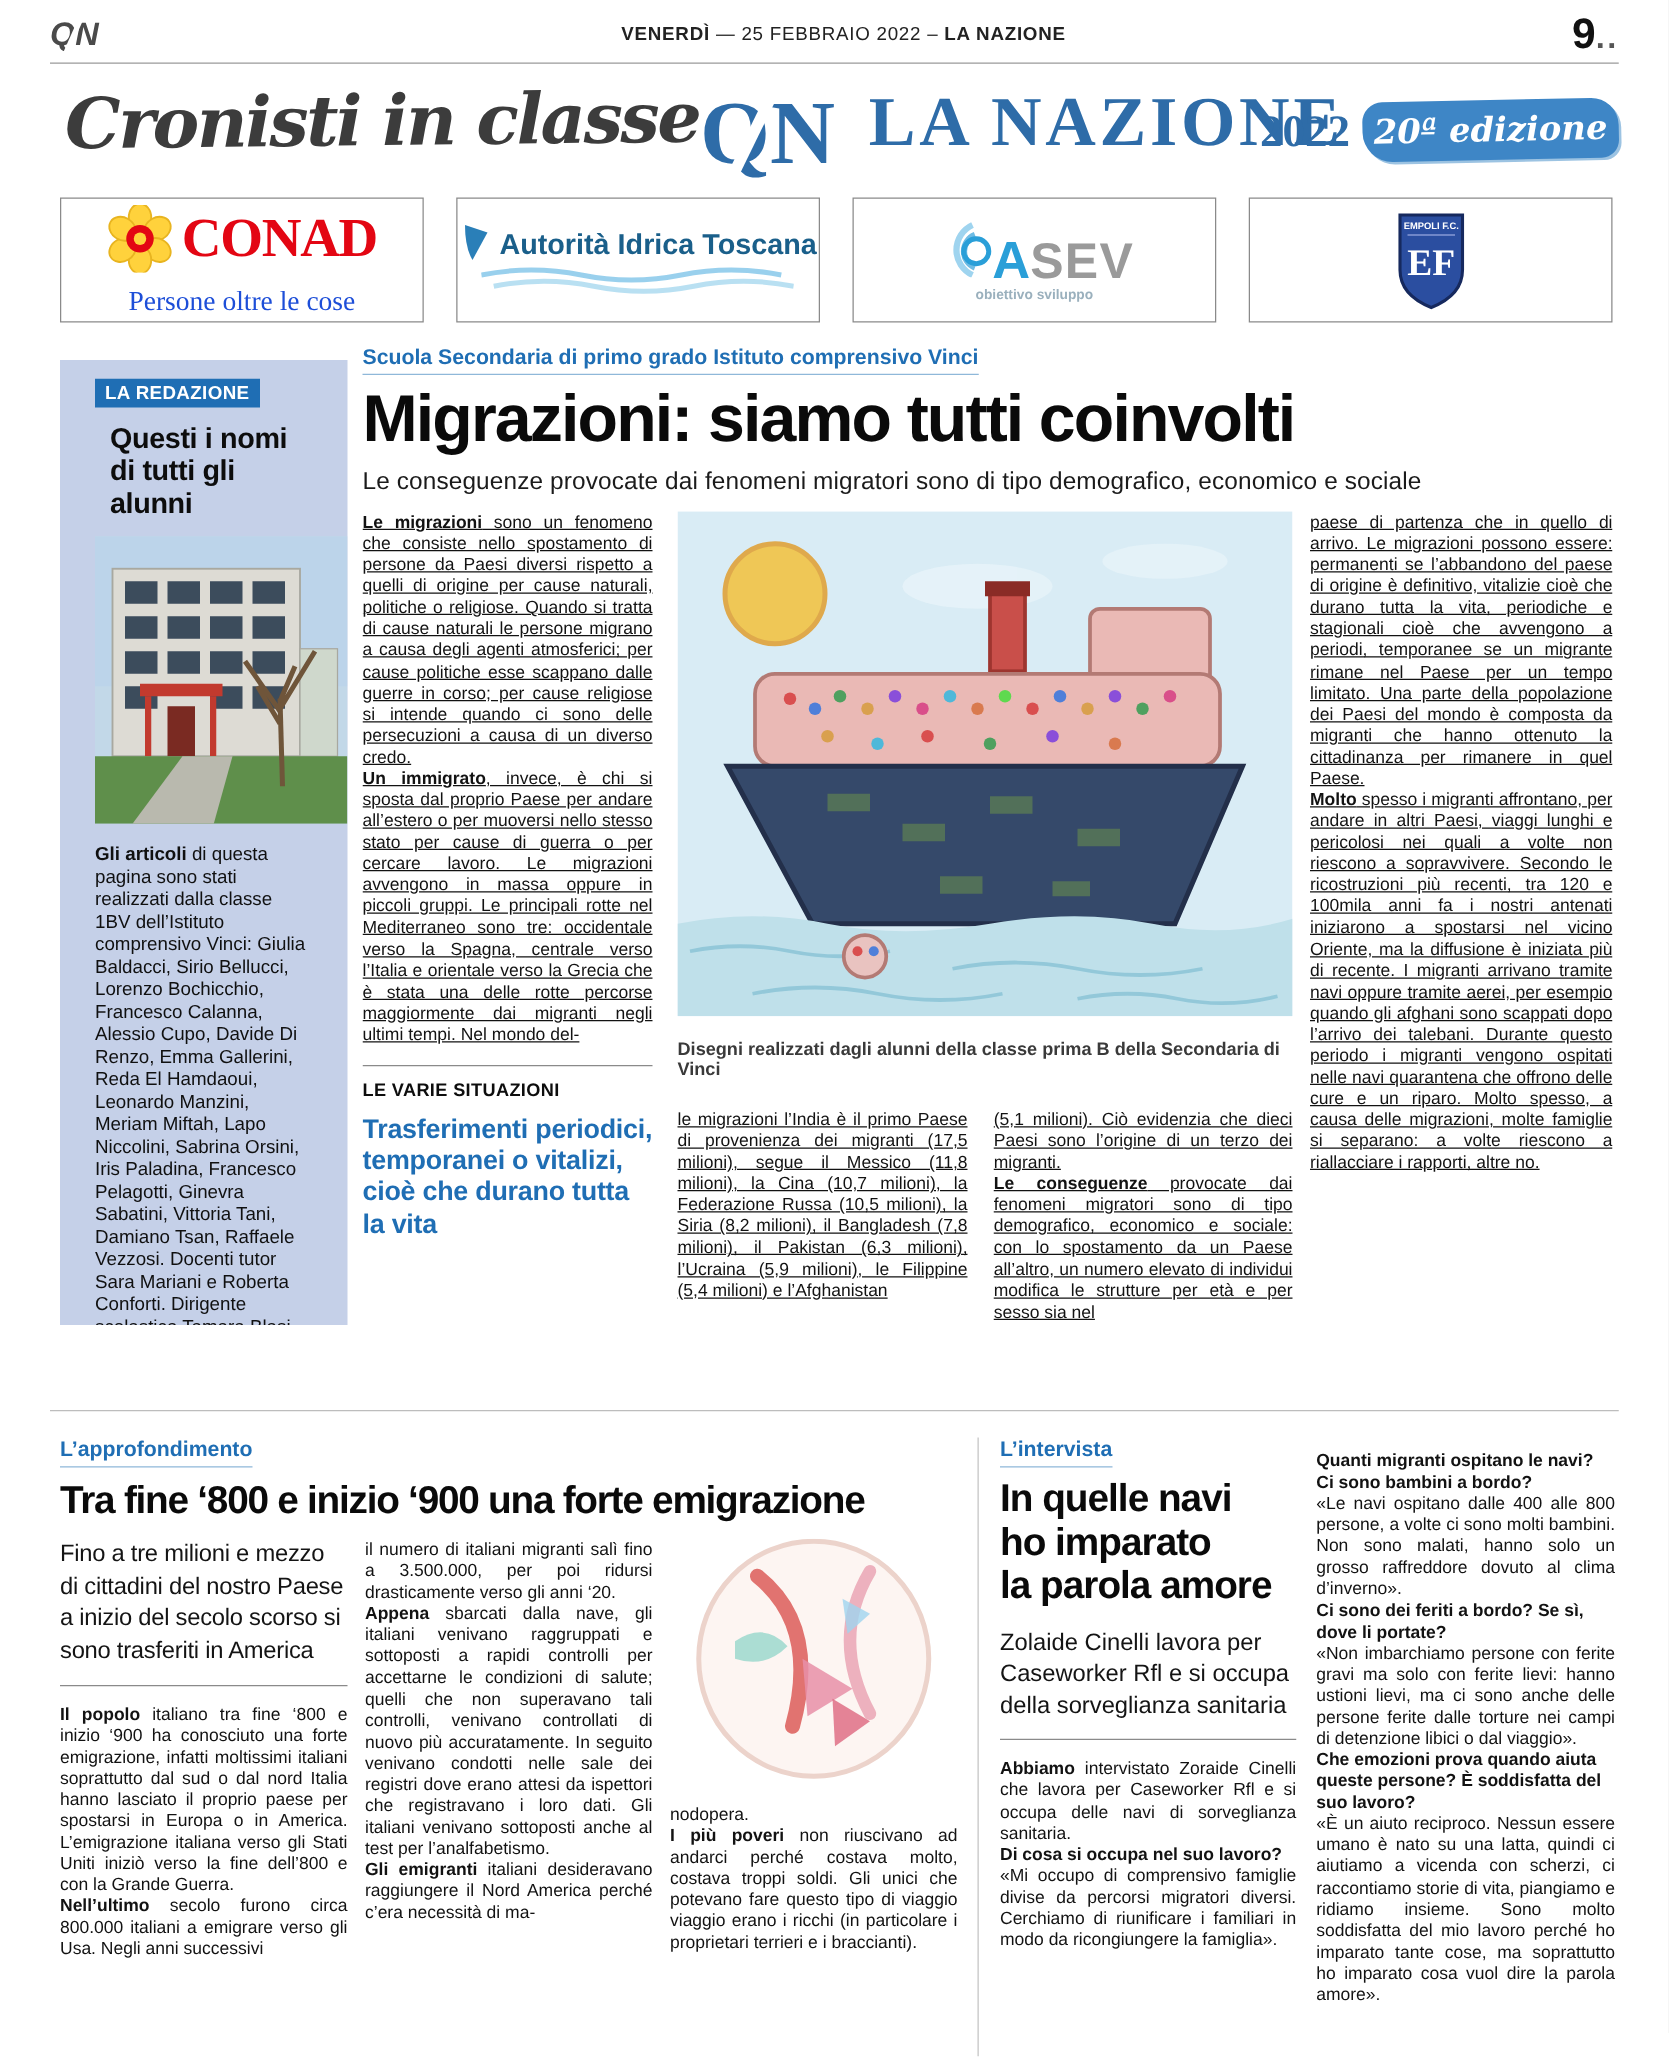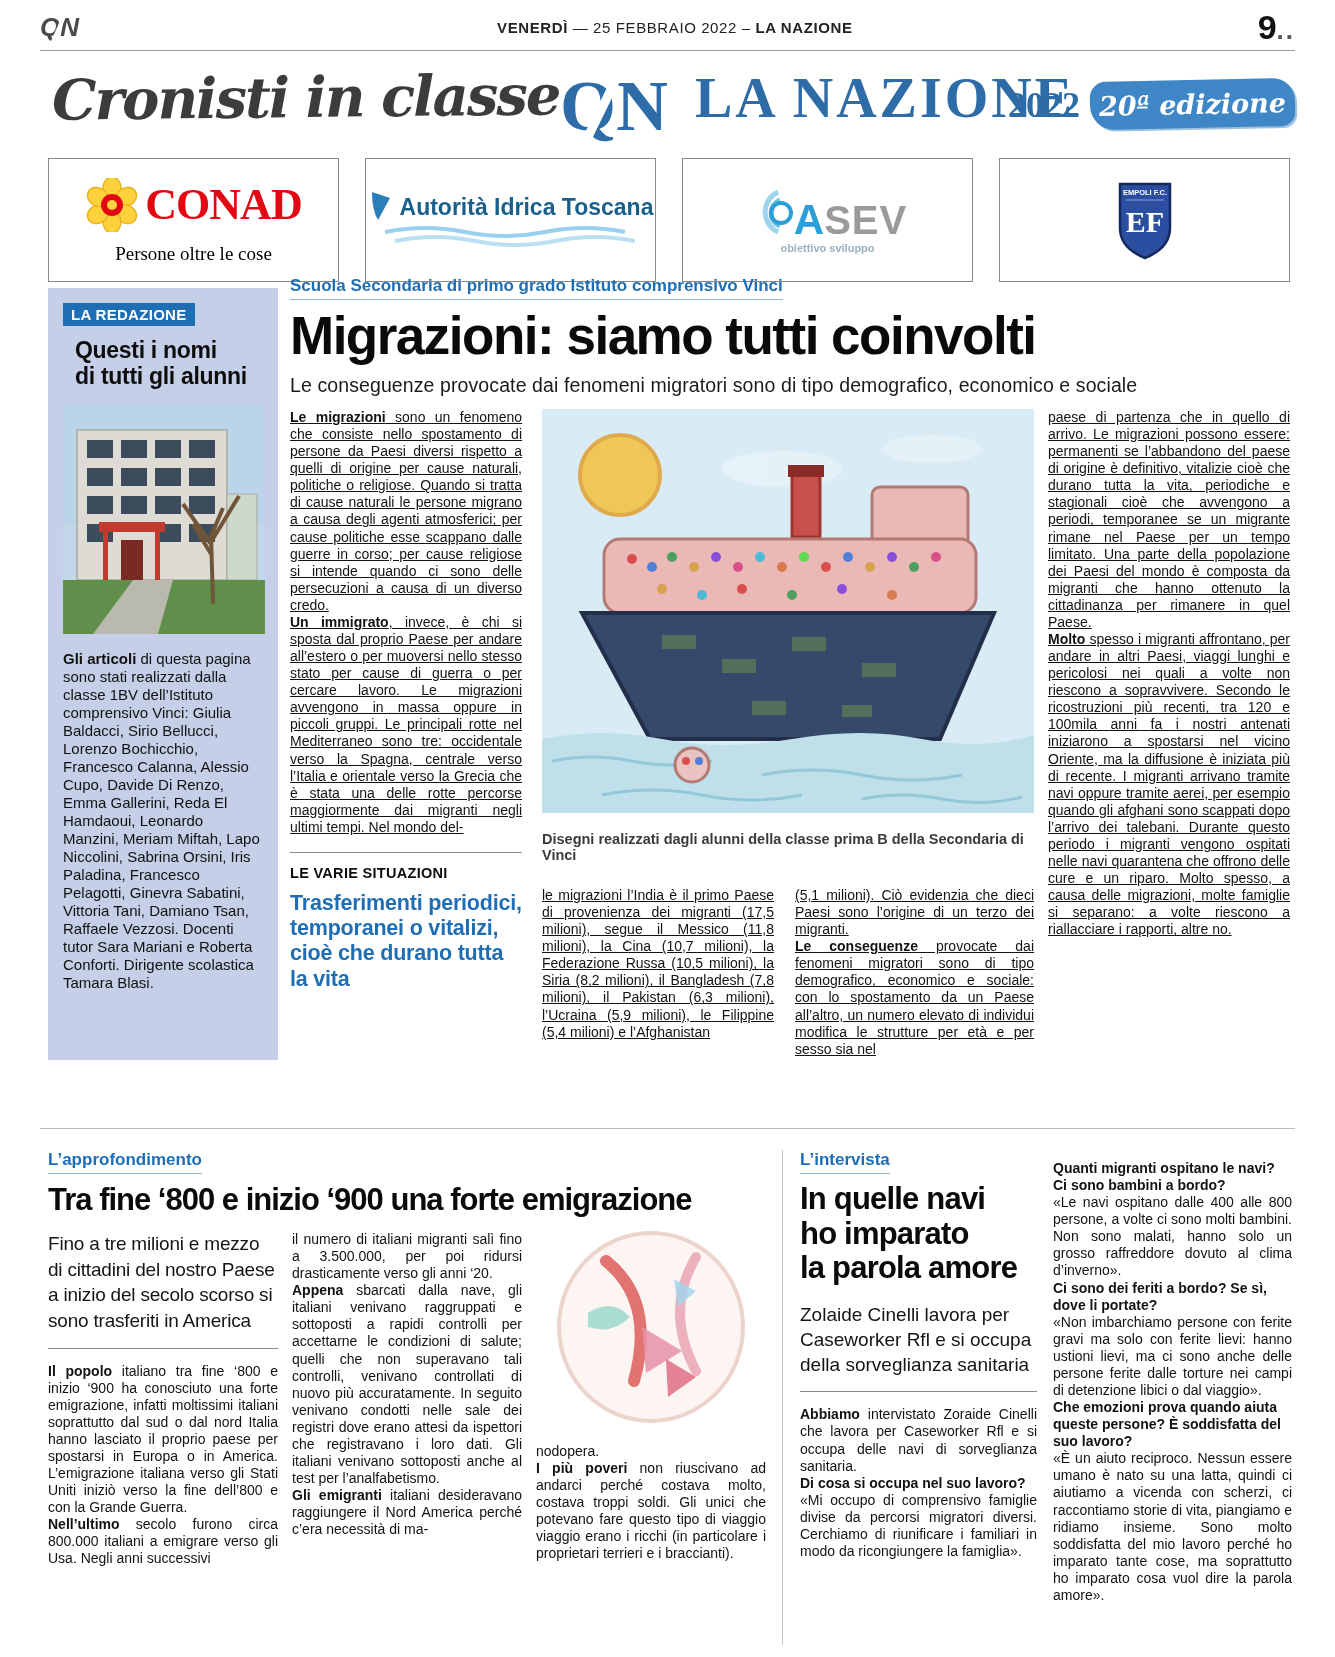--- a/index.html
+++ b/index.html
@@ -18,36 +18,36 @@
       font-size:56px;color:#3c3c3c;letter-spacing:-2px;transform:rotate(-.6deg);}
   .mh-qn{position:absolute;left:520px;top:6px;}
   .mh-brand{position:absolute;left:655px;top:8px;font-family:"Liberation Serif",serif;font-weight:700;
       font-size:56px;color:#2e6ca8;letter-spacing:3px;}
   .mh-year{position:absolute;left:968px;top:26px;font-family:"Liberation Serif",serif;font-weight:700;font-size:36px;color:#2e6ca8;}
   .mh-badge{position:absolute;left:1050px;top:22px;width:205px;height:48px;background:#3e86c6;color:#fff;
       border-radius:16px 22px 14px 24px;display:flex;align-items:center;justify-content:center;
       font-family:"DejaVu Serif",serif;font-style:italic;font-weight:700;font-size:27px;transform:rotate(-1.2deg);
       box-shadow:2px 2px 0 #9cc3e2;}
   
-  .sponsors{position:absolute;left:48px;right:45px;top:158px;height:124px;display:flex;gap:26px;}
+  .sponsors{position:absolute;left:48px;right:45px;top:158px;height:100px;display:flex;gap:26px;}
   .sponsor{flex:1;border:1.5px solid #8a8a8a;background:#fff;display:flex;align-items:center;justify-content:center;overflow:hidden;}
   .conad-wrap{display:flex;flex-direction:column;align-items:center;line-height:1;}
   .conad-row{display:flex;align-items:center;gap:6px;}
   .conad-name{color:#e30613;font-weight:700;font-size:44px;letter-spacing:-1px;font-family:"Liberation Serif",serif;}
-  .conad-tag{font-family:"Liberation Serif",serif;font-size:19px;color:#000000;margin-top:12px;}
+  .conad-tag{font-family:"Liberation Serif",serif;font-size:22px;color:#1d4ed8;margin-top:12px;}
   .aidt{display:flex;flex-direction:column;align-items:center;}
   .aidt-row{display:flex;align-items:center;gap:6px;}
   .aidt-name{font-size:23px;font-weight:700;color:#1a5f8a;}
   .asev-wrap{display:flex;flex-direction:column;align-items:center;}
   .asev-row{display:flex;align-items:baseline;}
   .asev-a{font-size:42px;font-weight:700;color:#2a9fd8;}
   .asev-sev{font-size:40px;font-weight:700;color:#9a9a9a;letter-spacing:1px;}
   .asev-tag{font-size:11px;color:#9ab0bd;font-weight:700;margin-top:-2px;}
   
-  .sidebar{position:absolute;left:48px;top:288px;width:230px;height:772px;background:#c5d0e8;padding:15px 15px;box-sizing:border-box;overflow:hidden;}
+  .sidebar{position:absolute;left:48px;top:288px;width:230px;height:772px;background:#c5d0e8;padding:15px 28px;box-sizing:border-box;overflow:hidden;}
   .red-badge{display:inline-block;background:#1f6eb4;color:#fff;font-weight:700;font-size:15px;padding:3px 8px;letter-spacing:.3px;}
   .sb-title{font-size:23px;font-weight:700;line-height:1.12;color:#0d0d0d;margin:12px 0 14px 12px;letter-spacing:-.3px;}
   .sb-photo{display:block;}
   .sb-body{margin-top:16px;font-size:15px;line-height:1.2;font-weight:500;color:#101010;}
   .sb-body b{font-weight:700;}
   
   .main-article{position:absolute;left:290px;top:276px;width:1000px;height:798px;}
   .kicker{display:inline-block;color:#1f6eb4;font-weight:700;font-size:17px;border-bottom:1.5px solid #8fb8d9;padding-bottom:3px;}
   .ma-headline{margin-top:9px;font-size:53px;font-weight:700;letter-spacing:-1.5px;line-height:1.0;color:#0a0a0a;}
   .ma-subhead{margin-top:12px;font-size:19.5px;color:#1b1b1b;letter-spacing:.1px;}

